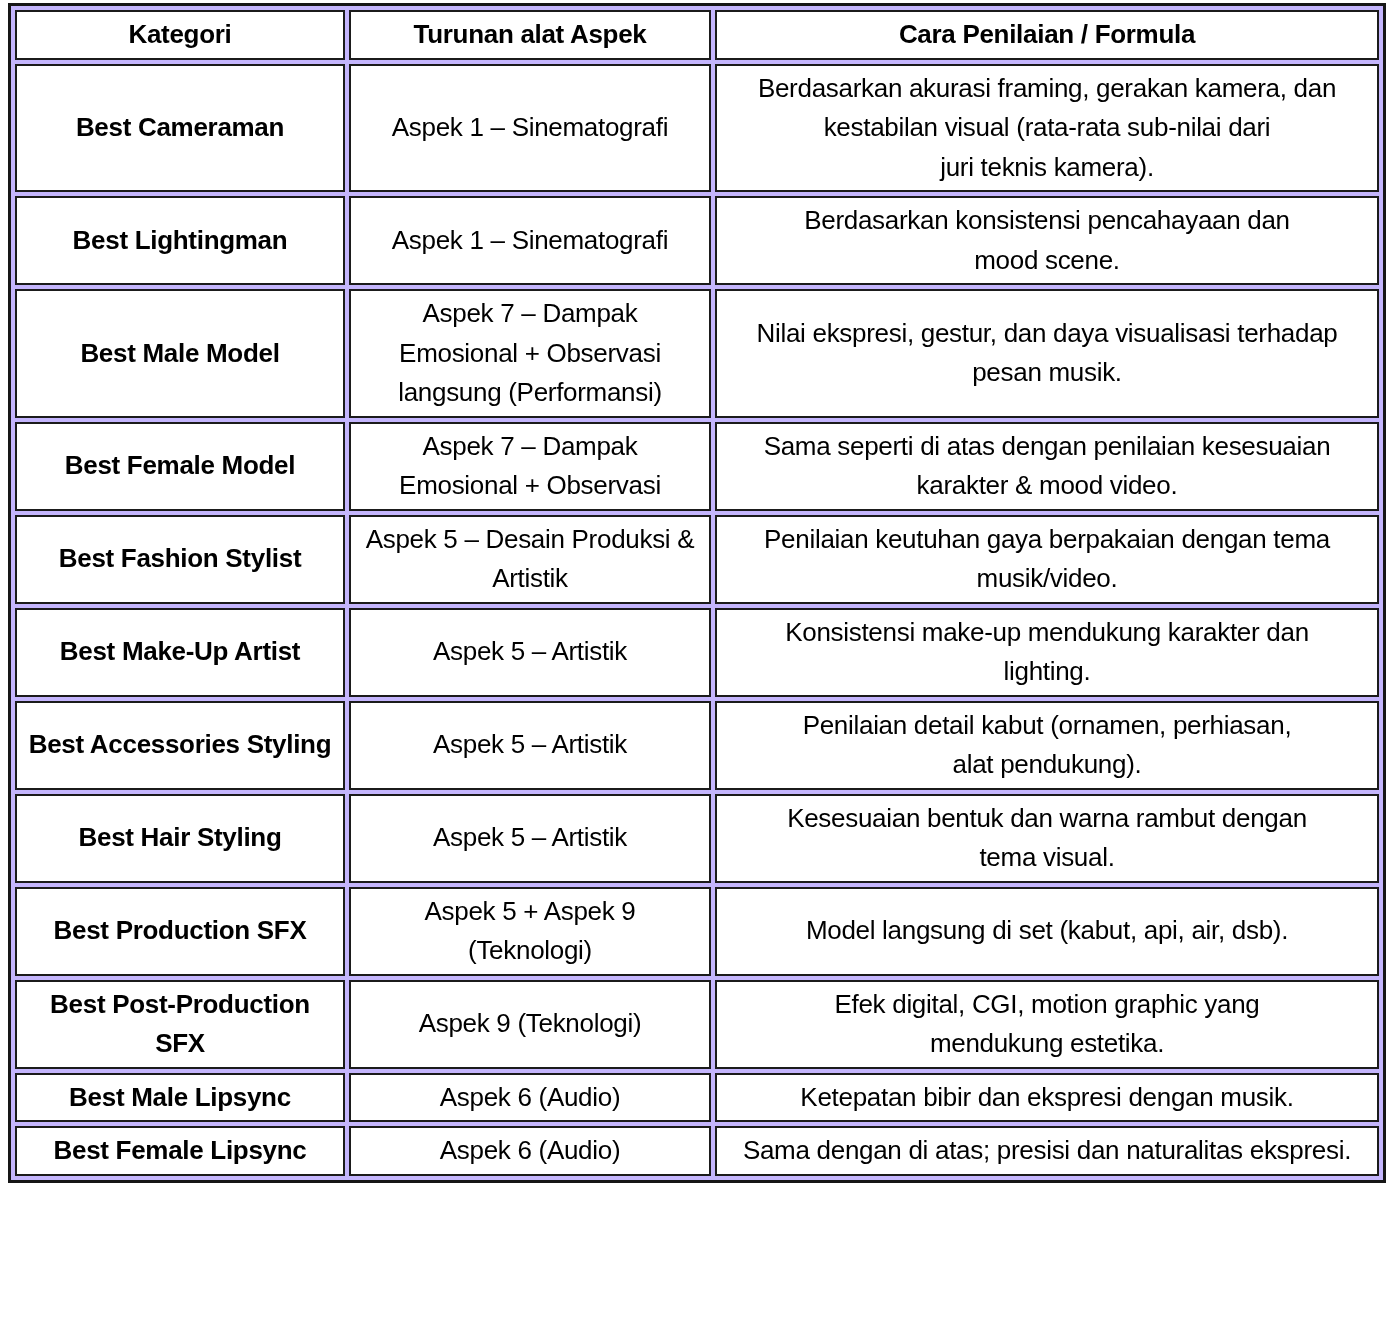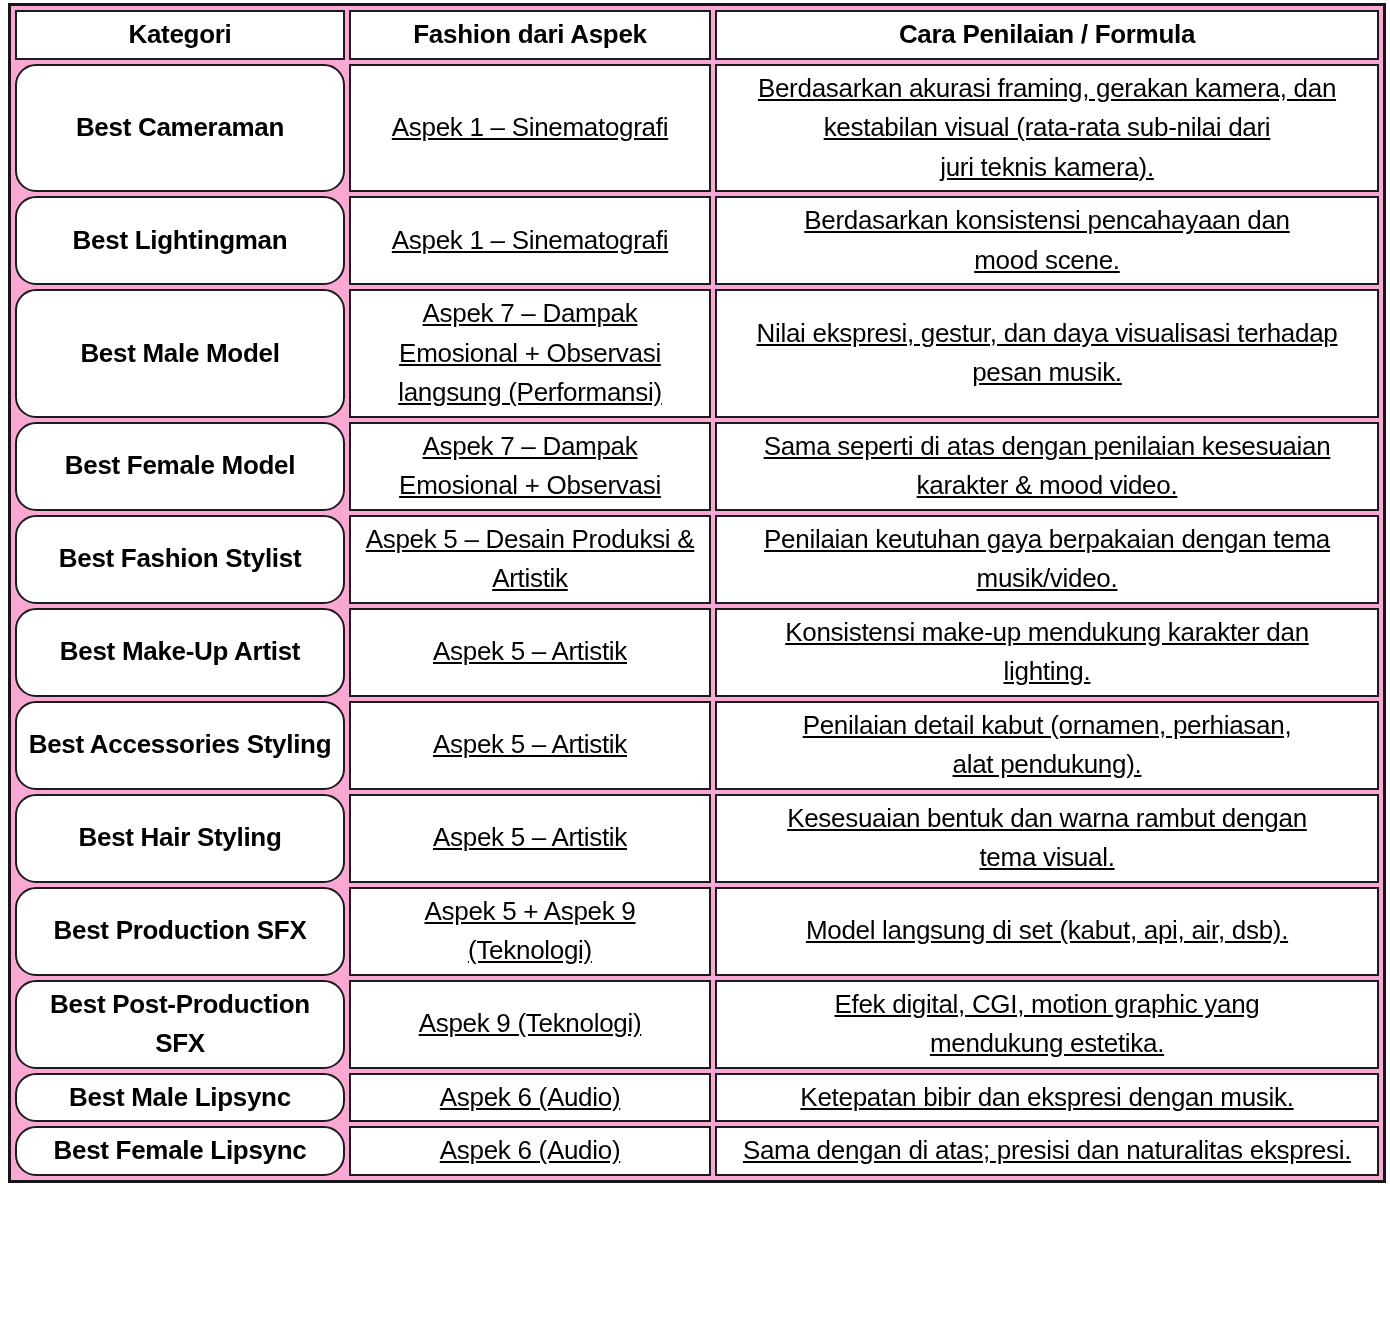--- a/index.html
+++ b/index.html
@@ -16,21 +16,21 @@
   }
   .doc-wrap {
     padding: 3px 4px 0 8px;
   }
   table.award-table {
     width: 1378px;
     table-layout: fixed;
     border-collapse: separate;
     border-spacing: 4px;
     border: 3px solid #161616;
-    background: #f9a8d4;
+    background: #c4b5fd;
     font-size: 26px;
     letter-spacing: -0.3px;
   }
   col.c1 { width: 330px; }
   col.c2 { width: 362px; }
   col.c3 { width: 664px; }
   .award-table th,
   .award-table td {
     box-sizing: border-box;
     border: 2px solid #1b1b1b;
@@ -40,41 +40,39 @@
     vertical-align: middle;
     line-height: 39.5px;
     white-space: pre-line;
     overflow: hidden;
   }
   .award-table thead th {
     font-weight: bold;
   }
   .award-table tbody th {
     font-weight: bold;
-    border-radius: 21px;
   }
   .award-table tbody td {
     font-weight: normal;
-    text-decoration: underline;
   }
 </style>
 </head>
 <body>
 
 <div class="doc-wrap">
   <table class="award-table">
     <colgroup>
       <col class="c1">
         <col class="c2">
         <col class="c3">
     </colgroup>
     <thead>
       <tr>
         <th>Kategori</th>
-        <th>Fashion dari Aspek</th>
+        <th>Turunan alat Aspek</th>
         <th>Cara Penilaian / Formula</th>
       </tr>
     </thead>
     <tbody>
       <tr>
         <th>Best Cameraman</th>
         <td>Aspek 1 – Sinematografi</td>
         <td>Berdasarkan akurasi framing, gerakan kamera, dan
 kestabilan visual (rata-rata sub-nilai dari
 juri teknis kamera).</td>

